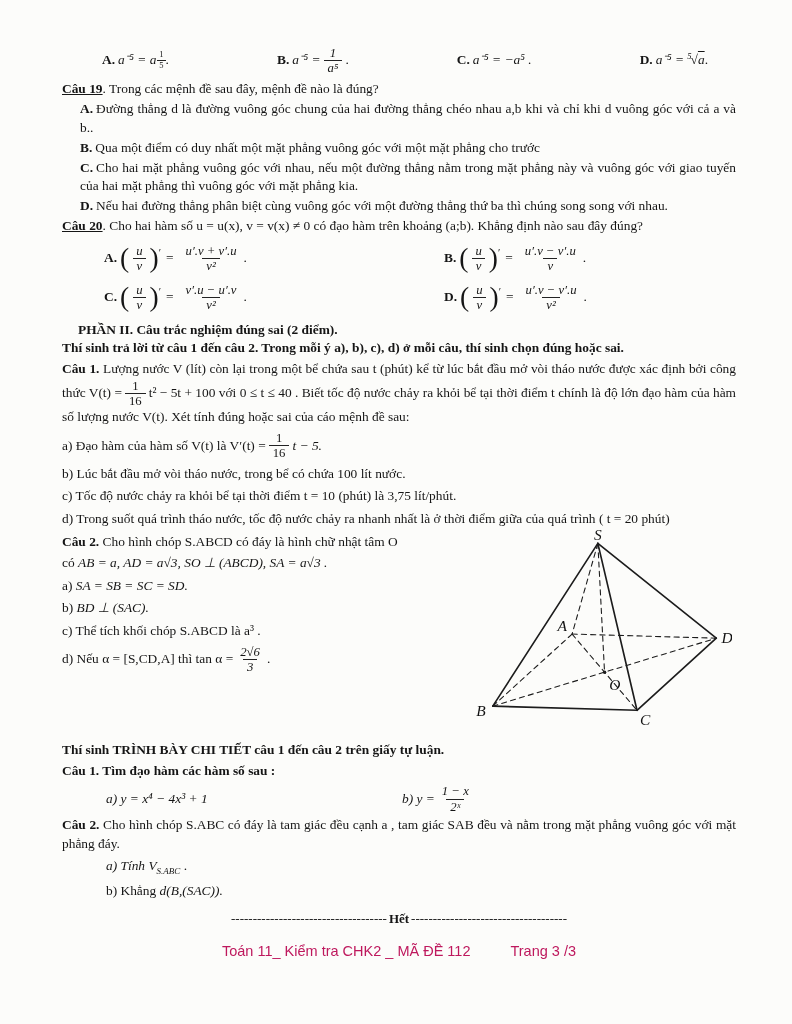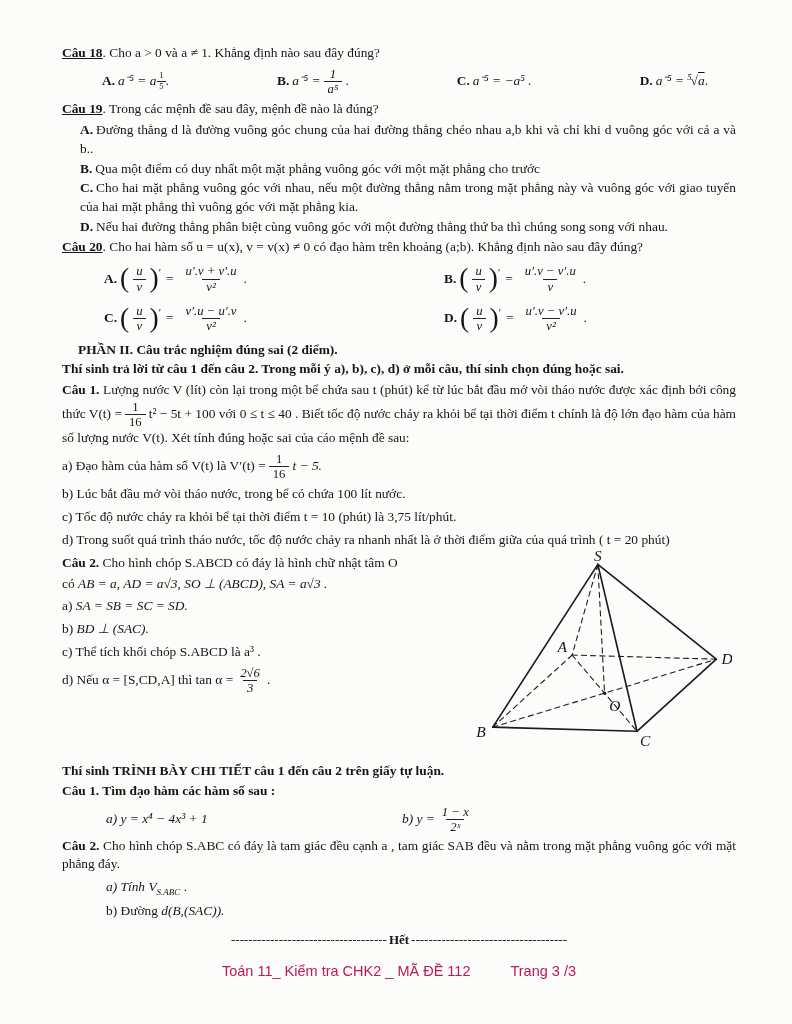--- a/index.html
+++ b/index.html
@@ -69,21 +69,20 @@
   .het .hetlabel { font-weight:bold; padding:0 2px; }
 
   .footer { display:flex; justify-content:center; gap:40px; margin-top:12px;
             font-family:"Liberation Sans", sans-serif; font-size:14.5px; color:#be185d; }
 </style>
 </head>
 <body>
 
 <div class="page">
 
-  <p class="para"><span class="qlabel">Câu 18</span><span>. Cho a &gt; 0 và a ≠ 1. Khẳng định nào sau đây đúng?</span></p>
 
   <div class="optrow18">
     <span class="opt">
         <b class="letter">A.</b>
         <span class="mi">a⁻⁵ = a</span>
         <sup class="supfrac">
           <span class="sfn">1</span>
           <span class="sfd">5</span>
         </sup>
         <span>.</span>
@@ -271,21 +270,21 @@
           <span class="num">1 − x</span>
           <span class="den">2ˣ</span>
         </span>
       </span>
   </div>
 
   <p class="para just"><b class="qbold">Câu 2.</b><span> Cho hình chóp S.ABC có đáy là tam giác đều cạnh a , tam giác SAB đều và nằm trong mặt phẳng vuông góc với mặt phẳng đáy.</span></p>
 
   <div class="p3q2items">
     <p class="item"><span class="mi">a) Tính V</span><sub class="ssub">S.ABC</sub><span> .</span></p>
-    <p class="item"><span>b) Đường </span><span class="mi">d(B,(SAC)).</span></p>
+    <p class="item"><span>b) Khẳng </span><span class="mi">d(B,(SAC)).</span></p>
   </div>
 
   <div class="het"><span>------------------------------------</span><span class="hetlabel">Hết</span><span>------------------------------------</span></div>
 
   <div class="footer">
     <span>Toán 11_ Kiểm tra CHK2 _ MÃ ĐỀ 112</span>
     <span>Trang 3 /3</span>
   </div>
 
 </div>

